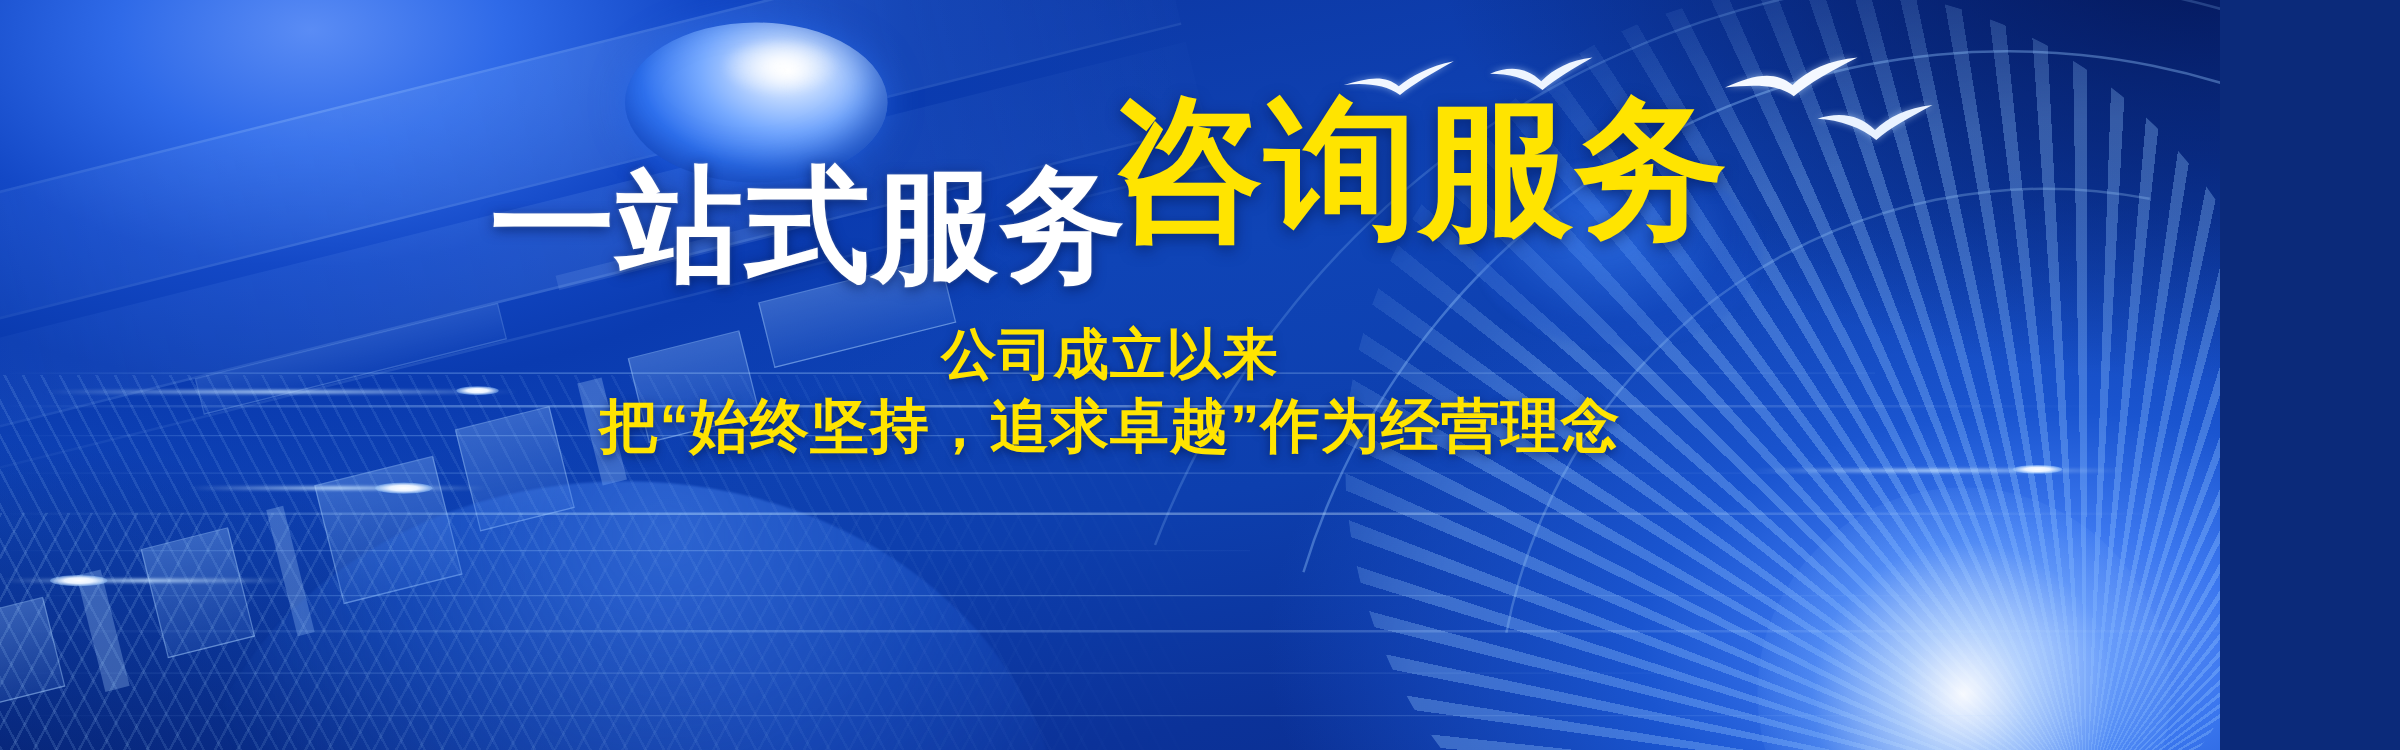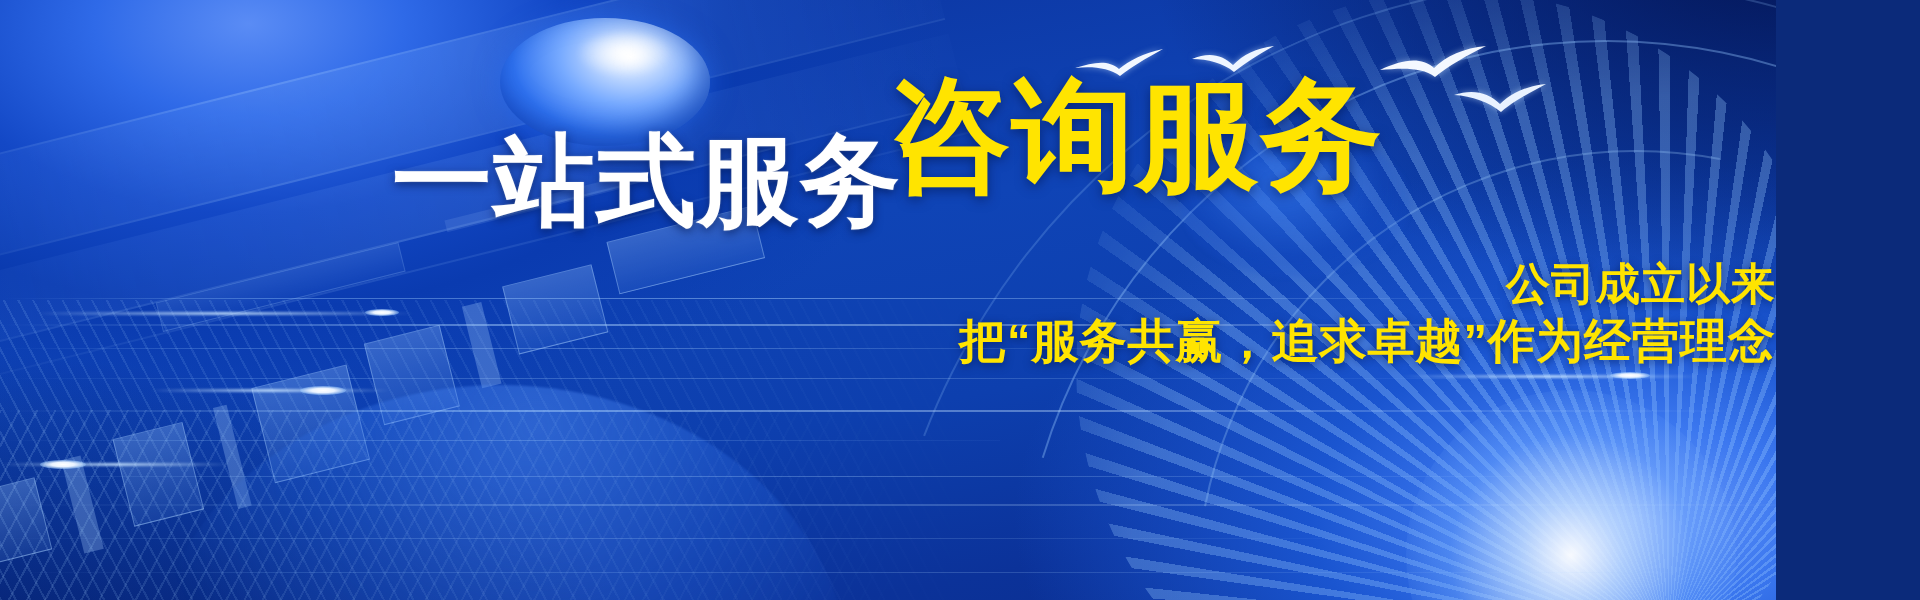--- a/index.html
+++ b/index.html
@@ -161,21 +161,21 @@
   }
   .title-yellow{
     font-size:122px;line-height:1;font-weight:bold;color:#ffe400;
     letter-spacing:2px;
     margin-left:-14px;
     text-shadow:0 3px 12px rgba(0,22,80,.6);
   }
 
   .sub-block{
     position:absolute;left:0;right:0;top:258px;
-    text-align:right;color:#ffe400;font-weight:bold;
+    text-align:center;color:#ffe400;font-weight:bold;
   }
   .sub-line{
     line-height:1.20;
     letter-spacing:1px;
     text-shadow:0 2px 8px rgba(0,26,90,.70);
   }
   .sub-line.l1{font-size:44px;}
   .sub-line.l2{font-size:47px;margin-top:4px;}
   .sub-line.l3{font-size:47px;margin-top:2px;}
 </style>
@@ -276,16 +276,16 @@
     </svg>
   </div>
 
   <div class="title-row">
     <span class="title-white">一站式服务</span>
     <span class="title-yellow">咨询服务</span>
   </div>
 
   <div class="sub-block">
     <div class="sub-line l1">公司成立以来</div>
-    <div class="sub-line l3">把“服务共赢，追求卓越”作为经营理念</div>
+    <div class="sub-line l3">把“始终坚持，追求卓越”作为经营理念</div>
   </div>
 
 </div>
 
 </body></html>

